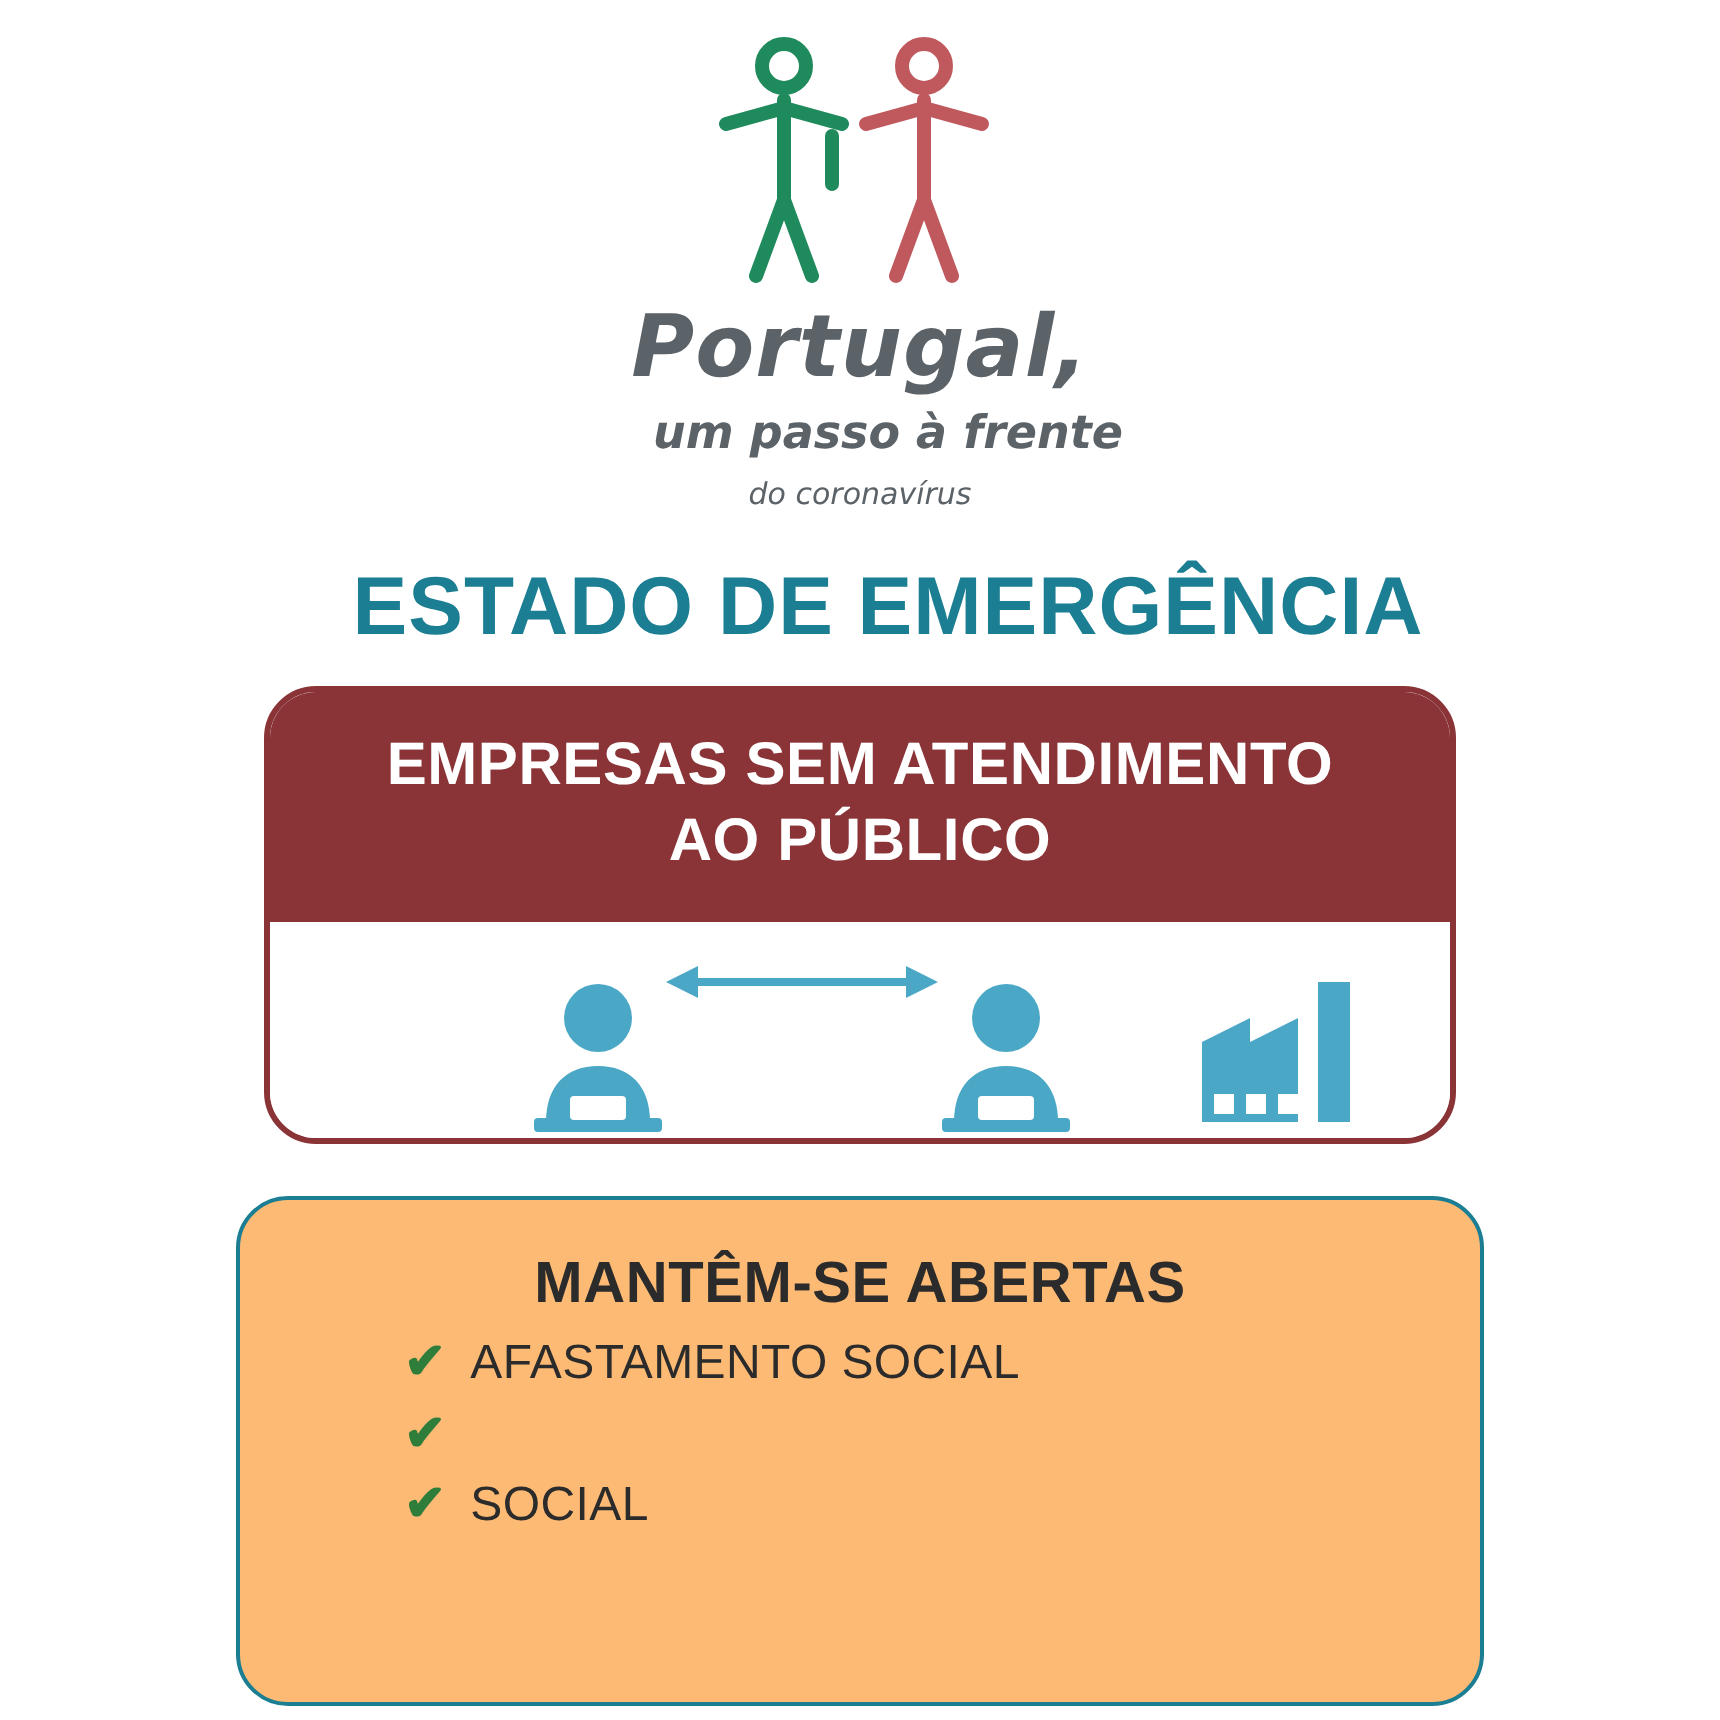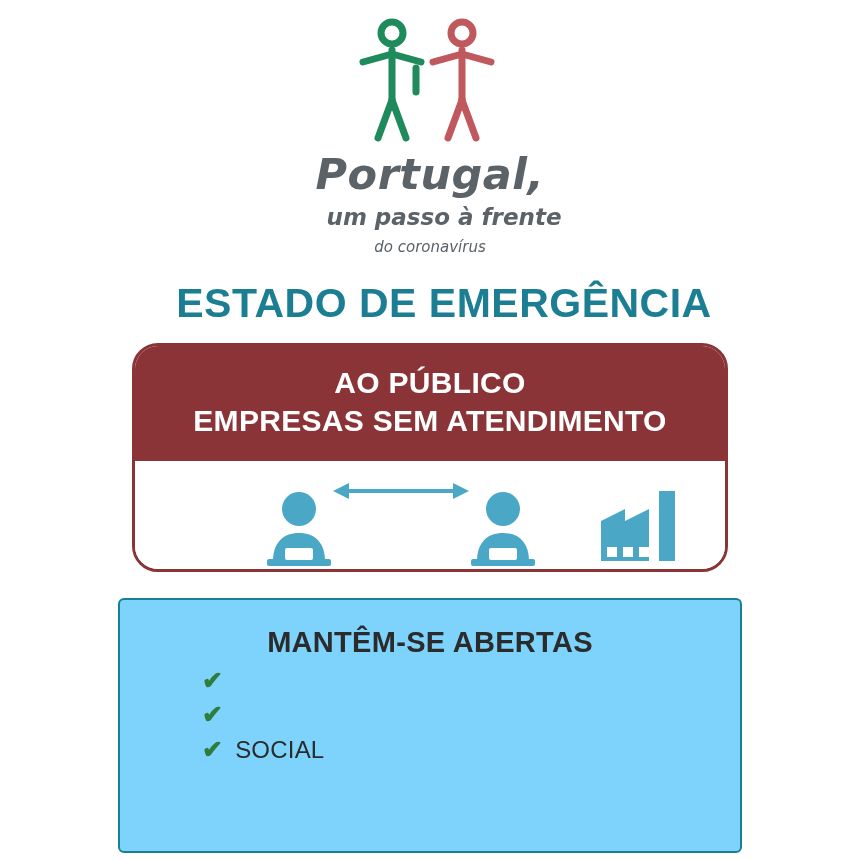--- a/index.html
+++ b/index.html
@@ -106,22 +106,22 @@
   .person-svg { position: absolute; bottom: 0; }
   .arrow-svg  { position: absolute; }
   .factory-svg{ position: absolute; bottom: 2px; }
 
   
   .card-blue {
     margin-top: 26px;
     width: 624px;
     min-height: 255px;
     border: 2px solid #1b7e92;
-    border-radius: 6px;
-    background: #7dd3fc;
+    border-radius: 26px;
+    background: #fdba74;
     box-sizing: border-box;
     padding: 26px 0 22px 0;
   }
   .card-blue-title {
     text-align: center;
     font-weight: bold;
     font-size: 29px;
     color: #2b2b2b;
     letter-spacing: 0.3px;
   }
@@ -182,22 +182,22 @@
     </div>
     <div class="logo-wordmark">Portugal,</div>
     <div class="logo-sub">um passo à frente</div>
     <div class="logo-sub2">do coronavírus</div>
   </div>
 
   <div class="headline">ESTADO DE EMERGÊNCIA</div>
 
   <div class="card-red">
     <div class="card-red-header">
+      <div>EMPRESAS SEM ATENDIMENTO</div>
       <div>AO PÚBLICO</div>
-      <div>EMPRESAS SEM ATENDIMENTO</div>
     </div>
     <div class="card-red-body">
       <div class="icon-row">
 
         <svg class="person-svg" style="left:124px;" width="80" height="80" viewBox="0 0 80 80" aria-hidden="true">
           <circle cx="40" cy="20" r="17" fill="#4aa8c6"></circle>
           <path d="M14 72 C14 54 24 44 40 44 C56 44 66 54 66 72 Z" fill="#4aa8c6"></path>
           <rect x="8" y="70" width="64" height="7" rx="2" fill="#4aa8c6"></rect>
           <rect x="26" y="59" width="28" height="12" rx="2" fill="#ffffff"></rect>
         </svg>
@@ -224,20 +224,21 @@
         </svg>
       </div>
     </div>
   </div>
 
   <div class="card-blue">
     <div class="card-blue-title">MANTÊM-SE ABERTAS</div>
     <ul class="check-list">
       <li>
         <span class="check-mark">✔</span>
+        <span>AFASTAMENTO SOCIAL</span>
       </li>
       <li>
         <span class="check-mark">✔</span>
       </li>
       <li>
         <span class="check-mark">✔</span>
         <span>SOCIAL</span>
       </li>
     </ul>
   </div>

